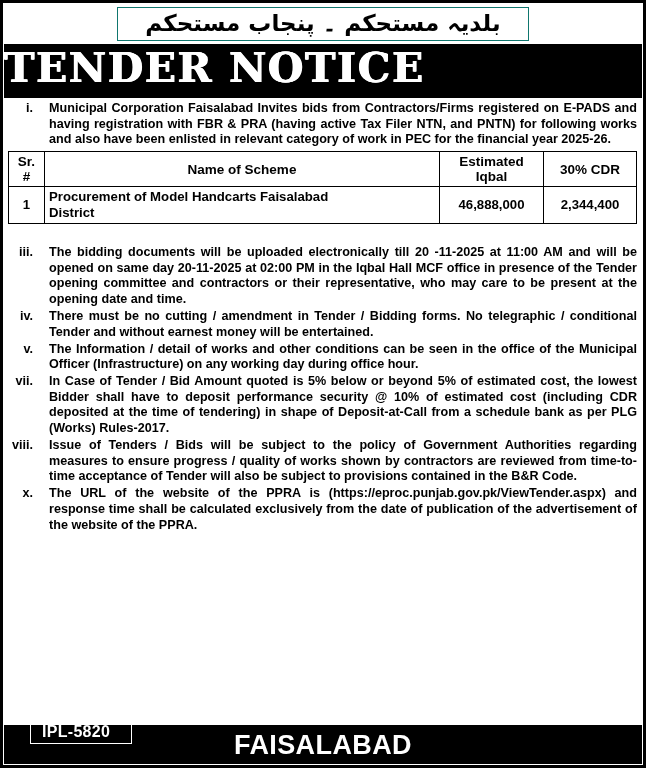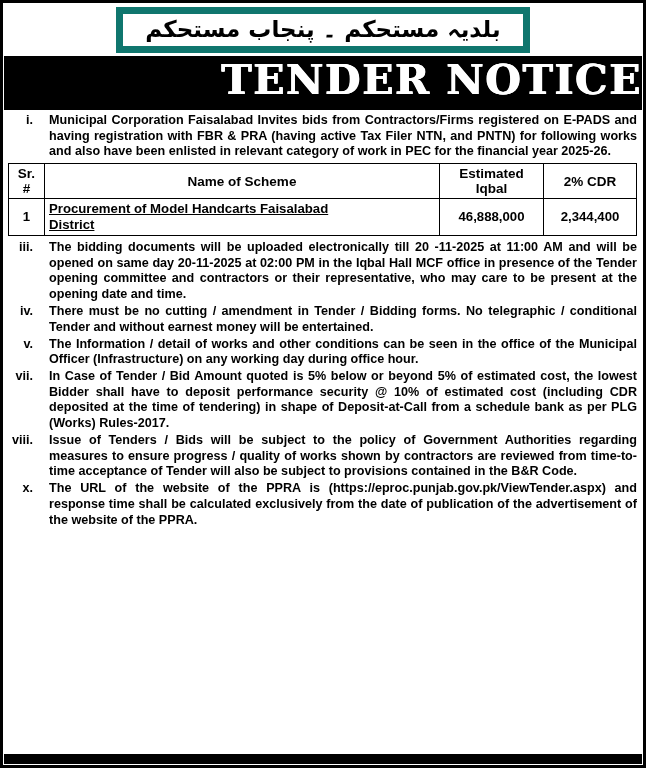--- a/index.html
+++ b/index.html
@@ -29,40 +29,40 @@
 
   
   .urdu-band {
     padding: 4px 0 3px 0;
     display: flex;
     justify-content: center;
     align-items: center;
     background: #fff;
   }
   .urdu-box {
-    border: 7px solid #0f766e;
+    border: 1px solid #0f766e;
     padding: 2px 22px 4px 22px;
     min-width: 412px;
     text-align: center;
   }
   .urdu-text {
     font-family: "DejaVu Sans", sans-serif;
     direction: rtl;
     font-size: 23px;
     font-weight: 700;
     line-height: 1.15;
     letter-spacing: 0px;
     white-space: nowrap;
   }
 
   
   .banner {
     background: #000000;
     color: #ffffff;
-    text-align: right;
+    text-align: left;
     padding: 4px 0 8px 0;
     margin: 0 1px;
   }
   .banner-title {
     font-family: "DejaVu Serif", serif;
     font-weight: 700;
     font-size: 41px;
     letter-spacing: 1.5px;
     line-height: 1.02;
     text-shadow: 0.5px 0 0 #fff, -0.5px 0 0 #fff;
@@ -104,21 +104,21 @@
     text-justify: inter-word;
     hyphens: none;
     margin-left: 7px;
   }
   .clause-text.nojust { text-align: left; }
 
   
   table.scheme {
     width: 100%;
     border-collapse: collapse;
-    margin: 3px 0 4px 0;
+    margin: 3px 0 21px 0;
     table-layout: fixed;
   }
   table.scheme th,
   table.scheme td {
     border: 1.6px solid #000;
     font-weight: 700;
     padding: 2px 4px;
     vertical-align: middle;
   }
   table.scheme th {
@@ -132,21 +132,21 @@
   }
   .col-sr   { width: 36px;  text-align: center; }
   .col-name { width: auto; }
   .col-cost { width: 104px; text-align: center; }
   .col-cdr  { width: 93px;  text-align: center; }
   td.name-cell {
     text-align: justify;
     text-justify: inter-word;
     padding-left: 7px;
   }
-  td.name-cell span { display: block; text-decoration: underline; }
+  td.name-cell span { display: block; }
   td.num-cell { }
 
   
   .footer {
     background: #000000;
     color: #ffffff;
     text-align: center;
     padding: 6px 0 4px 0;
     position: relative;
     margin: 0 1px 1px 1px;
@@ -199,21 +199,21 @@
         <tr>
           <th class="col-sr">
             <div>Sr.</div>
             <div>#</div>
           </th>
           <th class="col-name">Name of Scheme</th>
           <th class="col-cost">
             <div>Estimated</div>
             <div>Iqbal</div>
           </th>
-          <th class="col-cdr">2% CDR</th>
+          <th class="col-cdr">30% CDR</th>
         </tr>
       </thead>
       <tbody>
         <tr>
           <td class="col-sr">1</td>
           <td class="name-cell">
             <span>Procurement   of   Model   Handcarts   Faisalabad</span>
             <span>District</span>
           </td>
           <td class="num-cell col-cost">46,888,000</td>
@@ -245,16 +245,17 @@
       </li>
       <li class="clause">
         <div class="marker">x.</div>
         <div class="clause-text">The URL of the website of the PPRA is (https://eproc.punjab.gov.pk/ViewTender.aspx) and response time shall be calculated exclusively from the date of publication of the advertisement of the website of the PPRA.</div>
       </li>
     </ol>
 
   </div>
 
   <div class="footer">
+    <div class="footer-line">FAISALABAD</div>
     <div class="ref-box">IPL-5820</div>
   </div>
 
 </div>
 
 </body></html>

